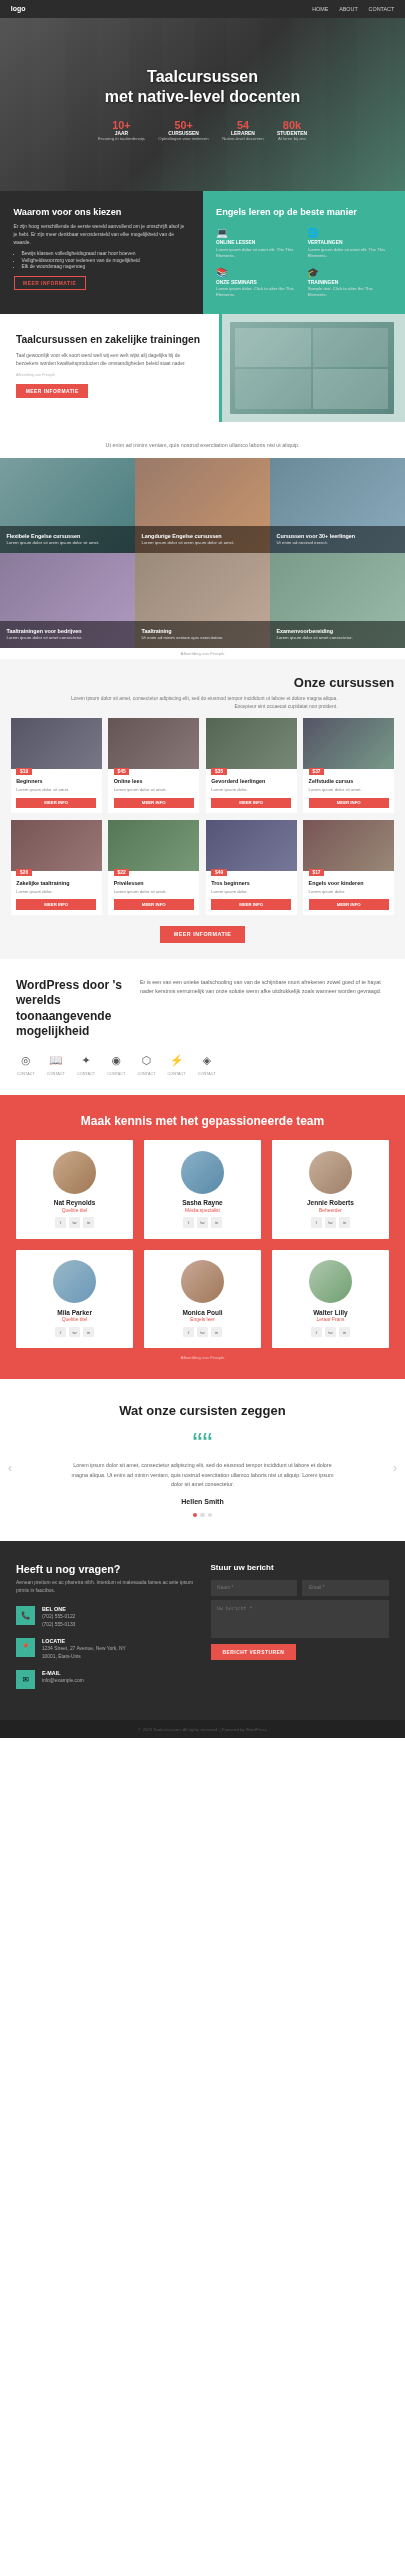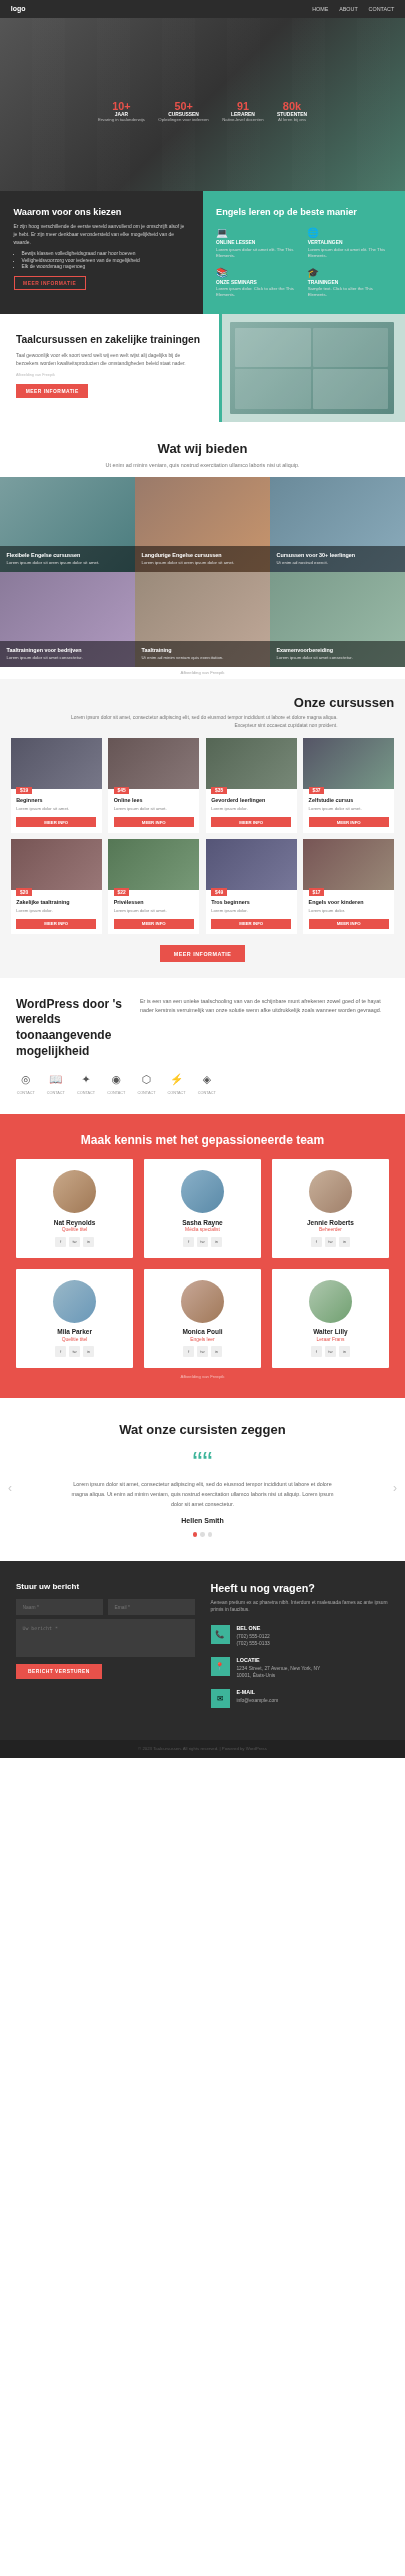--- a/index.html
+++ b/index.html
@@ -15,33 +15,37 @@
       <a style="color: rgb(204, 204, 204); font-size: 5.4px; text-decoration: none; text-transform: uppercase; cursor: pointer;">ABOUT</a>
       <a style="color: rgb(204, 204, 204); font-size: 5.4px; text-decoration: none; text-transform: uppercase; cursor: pointer;">CONTACT</a>
     </div>
 </nav>
 
 <div style="position:relative;width:100%;height:173px;background:linear-gradient(rgba(0,0,0,0.55),rgba(0,0,0,0.55)),#888;display:flex;flex-direction:column;justify-content:center;align-items:center;text-align:center;overflow:hidden;">
   <div style="position:absolute;top:0;left:0;width:100%;height:100%;background:linear-gradient(135deg,#555 0%,#333 50%,#4a7a6a 100%);z-index:0;"></div>
 
   <div style="position:absolute;top:0;left:0;width:100%;height:100%;opacity:0.3;z-index:1;background:repeating-linear-gradient(90deg,transparent,transparent 32px,rgba(255,255,255,0.03) 32px,rgba(255,255,255,0.03) 65px);"></div>
   <div style="position:relative;z-index:2;">
+    <h1 style="color:#fff;font-size:16px;font-weight:700;line-height:1.2;text-shadow:0.5px 0.5px 2.2px rgba(0,0,0,0.6);">
+      <span>Taalcursussen</span><br>
+      <span>met native-level docenten</span>
+    </h1>
     <div style="display:flex;gap:13.5px;margin-top:13.5px;justify-content:center;" id="hero-stats-container">
         <div style="text-align: center;">
           <div style="font-size:10.8px;font-weight:700;color:#e8514a;">10+</div>
           <div style="font-size:4.9px;text-transform:uppercase;color:#fff;font-weight:700;">Jaar</div>
           <div style="font-size:4.3px;color:#bbb;">Ervaring in taalonderwijs</div>
         </div>
         <div style="text-align: center;">
           <div style="font-size:10.8px;font-weight:700;color:#e8514a;">50+</div>
           <div style="font-size:4.9px;text-transform:uppercase;color:#fff;font-weight:700;">Cursussen</div>
           <div style="font-size:4.3px;color:#bbb;">Opleidingen voor iedereen</div>
         </div>
         <div style="text-align: center;">
-          <div style="font-size:10.8px;font-weight:700;color:#e8514a;">91</div>
+          <div style="font-size:10.8px;font-weight:700;color:#e8514a;">54</div>
           <div style="font-size:4.9px;text-transform:uppercase;color:#fff;font-weight:700;">Leraren</div>
           <div style="font-size:4.3px;color:#bbb;">Native-level docenten</div>
         </div>
         <div style="text-align: center;">
           <div style="font-size:11px;font-weight:700;color:#e8514a;">80k</div>
           <div style="font-size:4.9px;text-transform:uppercase;color:#fff;font-weight:700;">Studenten</div>
           <div style="font-size:4.3px;color:#bbb;">Al leren bij ons</div>
         </div>
       </div>
   </div>
@@ -100,21 +104,20 @@
         <div style="background:rgba(255,255,255,0.15);border-radius:1.1px;"></div>
         <div style="background:rgba(255,255,255,0.15);border-radius:1.1px;"></div>
         <div style="background:rgba(255,255,255,0.2);border-radius:1.1px;"></div>
       </div>
     </div>
   </div>
 </div>
 
 <div style="background:#fff;">
   <div style="text-align:center;padding:19px 10.8px 8px;">
-    <h2 style="font-size:13px;font-weight:700;color:#222;margin-bottom:4.3px;">Wat wij bieden</h2>
     <p style="font-size:5.4px;color:#777;max-width:270px;margin:0 auto;line-height:1.6;">Ut enim ad minim veniam, quis nostrud exercitation ullamco laboris nisi ut aliquip.</p>
   </div>
   <div style="display:grid;grid-template-columns:1fr 1fr 1fr;gap:0;" id="offer-grid-container">
       <div style="position: relative; overflow: hidden; height: 95px;">
     <div style="width:100%;height:100%;background:linear-gradient(135deg,#7a9e9f,#4a7c7e);"></div>
     <div style="position:absolute;bottom:0;left:0;right:0;background:rgba(0,0,0,0.5);padding:6.5px;">
       <h4 style="color:#fff;font-size:5.4px;font-weight:700;margin-bottom:1.6px;">Flexibele Engelse cursussen</h4>
       <p style="color:#ddd;font-size:4.3px;line-height:1.4;">Lorem ipsum dolor sit orem ipsum dolor sit amet.</p>
     </div>
       </div>
@@ -373,29 +376,20 @@
   <div style="display:flex;gap:3.2px;justify-content:center;margin-top:8px;" id="testimonial-dots-container">
       <div style="width: 4.3px; height: 4.3px; border-radius: 50%; background: rgb(232, 81, 74); cursor: pointer;"></div>
       <div style="width: 4.3px; height: 4.3px; border-radius: 50%; background: rgb(221, 221, 221); cursor: pointer;"></div>
       <div style="width: 4.3px; height: 4.3px; border-radius: 50%; background: rgb(221, 221, 221); cursor: pointer;"></div>
     </div>
 </div>
 
 <div style="background:#2c2c2c;padding:21.6px 16px;">
   <div style="display:grid;grid-template-columns:1fr 1fr;gap:16px;">
     <div>
-      <h3 style="color:#fff;font-size:8px;font-weight:700;margin-bottom:8px;">Stuur uw bericht</h3>
-      <div style="display:flex;gap:5.4px;margin-bottom:4.3px;">
-        <input type="text" placeholder="Naam *" style="flex: 1 1 0%; background: rgb(61, 61, 61); border: none; padding: 5.4px 6.5px; color: rgb(204, 204, 204); font-size: 4.9px; outline: none;">
-        <input type="email" placeholder="Email *" style="flex: 1 1 0%; background: rgb(61, 61, 61); border: none; padding: 5.4px 6.5px; color: rgb(204, 204, 204); font-size: 4.9px; outline: none;">
-      </div>
-      <textarea placeholder="Uw bericht *" style="width: 100%; background: rgb(61, 61, 61); border: none; padding: 5.4px 6.5px; color: rgb(204, 204, 204); font-size: 4.9px; outline: none; height: 38px; resize: none; margin-bottom: 4.3px;"></textarea>
-      <button style="background:#e8514a;color:#fff;border:none;padding:5.4px 12px;font-size:4.9px;text-transform:uppercase;cursor:pointer;font-weight:700;letter-spacing:0.5px;">BERICHT VERSTUREN</button>
-    </div>
-    <div>
       <h2 style="color:#fff;font-size:10.8px;font-weight:700;margin-bottom:4.3px;">Heeft u nog vragen?</h2>
       <p style="color:#aaa;font-size:4.9px;line-height:1.6;margin-bottom:10.8px;">Aenean pretium ex ac pharetra nibh. Interdum et malesuada fames ac ante ipsum primis in faucibus.</p>
       <div id="contact-items-container">
           <div style="display: flex; gap: 6.5px; margin-bottom: 9.7px;">
     <div style="width:19.4px;height:19.4px;background:#3db49a;display:flex;align-items:center;justify-content:center;flex-shrink:0;font-size:7.6px;">📞</div>
     <div>
       <h4 style="color:#fff;font-size:5.4px;text-transform:uppercase;margin-bottom:1.6px;font-weight:700;">BEL ONE</h4>
       <p style="color:#aaa;font-size:4.9px;line-height:1.5;">(702) 555-0122</p>
               <p style="color:#aaa;font-size:4.9px;line-height:1.5;">(702) 555-0133</p>
     </div>
@@ -410,19 +404,28 @@
           </div>
           <div style="display: flex; gap: 6.5px; margin-bottom: 9.7px;">
     <div style="width:19.4px;height:19.4px;background:#3db49a;display:flex;align-items:center;justify-content:center;flex-shrink:0;font-size:7.6px;">✉</div>
     <div>
       <h4 style="color:#fff;font-size:5.4px;text-transform:uppercase;margin-bottom:1.6px;font-weight:700;">E-MAIL</h4>
       <p style="color:#aaa;font-size:4.9px;line-height:1.5;">info@example.com</p>
     </div>
           </div>
         </div>
     </div>
+    <div>
+      <h3 style="color:#fff;font-size:8px;font-weight:700;margin-bottom:8px;">Stuur uw bericht</h3>
+      <div style="display:flex;gap:5.4px;margin-bottom:4.3px;">
+        <input type="text" placeholder="Naam *" style="flex: 1 1 0%; background: rgb(61, 61, 61); border: none; padding: 5.4px 6.5px; color: rgb(204, 204, 204); font-size: 4.9px; outline: none;">
+        <input type="email" placeholder="Email *" style="flex: 1 1 0%; background: rgb(61, 61, 61); border: none; padding: 5.4px 6.5px; color: rgb(204, 204, 204); font-size: 4.9px; outline: none;">
+      </div>
+      <textarea placeholder="Uw bericht *" style="width: 100%; background: rgb(61, 61, 61); border: none; padding: 5.4px 6.5px; color: rgb(204, 204, 204); font-size: 4.9px; outline: none; height: 38px; resize: none; margin-bottom: 4.3px;"></textarea>
+      <button style="background:#e8514a;color:#fff;border:none;padding:5.4px 12px;font-size:4.9px;text-transform:uppercase;cursor:pointer;font-weight:700;letter-spacing:0.5px;">BERICHT VERSTUREN</button>
+    </div>
   </div>
 </div>
 
 <div style="background:#222;padding:6.5px 10.8px;text-align:center;">
   <p style="color:#555;font-size:4.3px;">© 2023 Taalcursussen. All rights reserved. | Powered by WordPress</p>
 </div>
 
 
 </body></html>

